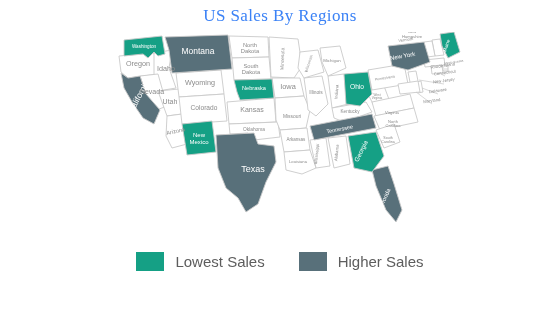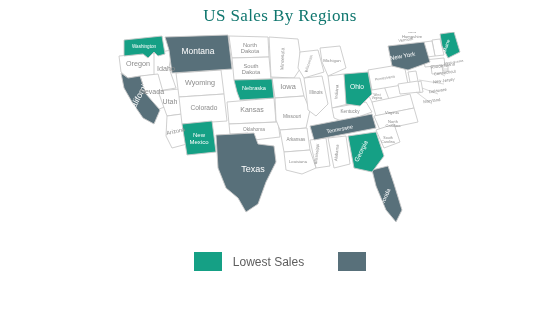--- a/index.html
+++ b/index.html
@@ -16,26 +16,26 @@
   #usmap{display:block;width:390px;height:212px;}
   .stateLbl{font-family:"Liberation Sans",sans-serif;fill:#8b8b8b;}
   .stateLbl.on{fill:#ffffff;}
   #legend{
     position:absolute;left:0;top:252px;width:560px;
     display:flex;justify-content:center;align-items:center;gap:0px;
   }
   .legItem{display:flex;align-items:center;}
   .legItem+.legItem{margin-left:34px;}
   .sw{width:28px;height:19px;display:block;}
-  .legTxt{font-size:12px;color:#5d5d5d;margin-left:11px;white-space:nowrap;}
+  .legTxt{font-size:15px;color:#5d5d5d;margin-left:11px;white-space:nowrap;}
 </style>
 </head>
 <body style="background: rgb(255, 255, 255);">
 
-<div id="title" style="color: #0f766e;">US Sales By Regions</div>
+<div id="title" style="color: #3b82f6;">US Sales By Regions</div>
 
 <div id="mapwrap">
 <svg id="usmap" viewBox="0 0 390 212">
   <g id="shapes" stroke="#c9c9c9" stroke-width="0.9" stroke-linejoin="round">
         <path d="M31,24 L66,21 L70,42 L40,46 L33,40 Z" fill="#ffffff"></path>
         <path d="M66,21 L84,18 L81,36 L88,56 L70,59 L66,42 Z" fill="#ffffff"></path>
         <path d="M52,44 L70,42 L79,74 L66,79 L58,62 Z" fill="#ffffff"></path>
         <path d="M70,59 L91,57 L94,82 L79,84 Z" fill="#ffffff"></path>
         <path d="M79,84 L94,82 L99,112 L84,116 L78,104 Z" fill="#ffffff"></path>
         <path d="M88,41 L133,38 L136,62 L91,65 Z" fill="#ffffff"></path>
@@ -142,14 +142,15 @@
 </svg>
 </div>
 
 <div id="legend">
   <div class="legItem">
     <span class="sw" style="background: rgb(21, 160, 133);"></span>
     <span class="legTxt" style="color: rgb(93, 93, 93);">Lowest Sales</span>
   </div>
   <div class="legItem">
     <span class="sw" style="background: rgb(88, 112, 122);"></span>
+    <span class="legTxt" style="color: rgb(93, 93, 93);">Higher Sales</span>
   </div>
 </div>
 
 </body></html>

